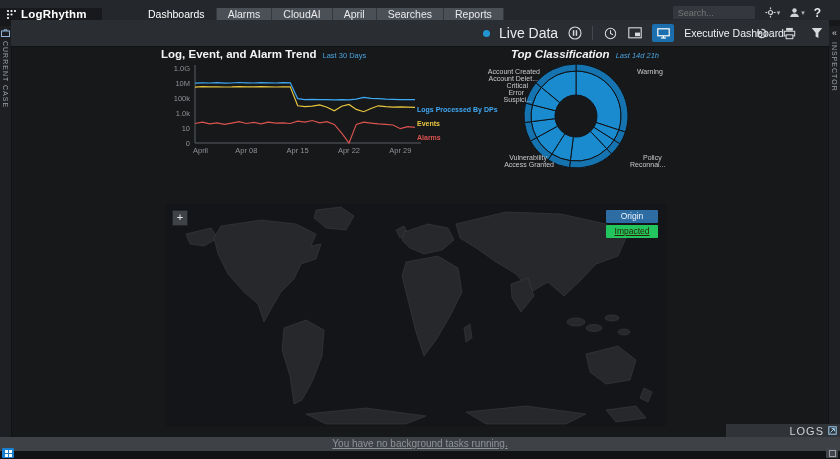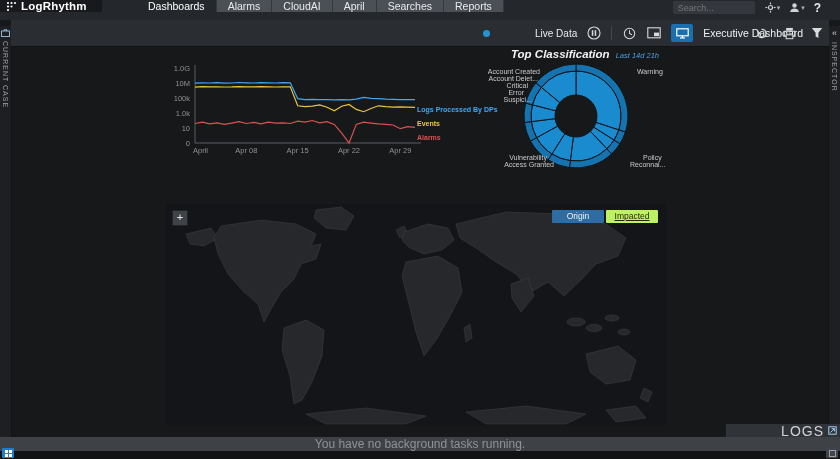--- a/index.html
+++ b/index.html
@@ -2,36 +2,36 @@
 <html><head>
 <meta charset="utf-8">
 <style>
   html,body{margin:0;padding:0;}
   body{
     width:840px;height:459px;position:relative;overflow:hidden;
     background:#17181a;font-family:"Liberation Sans",sans-serif;
     -webkit-font-smoothing:antialiased;
   }
   
-  .topbar{position:absolute;left:0;top:0;right:0;height:20px;background:#24272b;display:flex;align-items:flex-start;z-index:5;}
+  .topbar{position:absolute;left:0;top:0;right:0;height:20px;background:#24272b;display:flex;align-items:flex-end;z-index:5;}
   .logo{width:96px;background:#17191c;display:flex;align-items:center;gap:4px;padding-left:6px;}
   .logo-text{color:#fff;font-weight:bold;font-size:11.5px;letter-spacing:.2px;}
   .tabs{display:flex;margin-left:35px;}
   .tab{display:flex;align-items:center;padding:0 11px;font-size:10.5px;color:#e8eaec;background:#4b4f56;border-right:1px solid #34373c;cursor:default;}
   .tab.active{background:#24272c;color:#ffffff;}
   .topbar-right{margin-left:auto;display:flex;align-items:center;gap:9px;padding-right:19px;}
   .search-input{width:72px;height:13px;background:#34383e;border:1px solid #24272b;border-radius:2px;color:#b9bdc2;font-size:9px;padding:0 5px;outline:none;}
   .icon-caret{display:flex;align-items:center;gap:1px;color:#cfd3d6;}
   .caret{font-size:7px;color:#aeb2b6;}
   .help-badge{color:#e8eaec;font-weight:bold;font-size:12px;}
   
   .toolbar{position:absolute;left:11px;right:11px;top:20px;height:26px;background:#2a2d32;border-bottom:1px solid #101214;z-index:4;}
   .tb-center{position:absolute;left:472px;top:0;height:26px;display:flex;align-items:center;gap:9px;}
   .live-dot{width:7px;height:7px;border-radius:50%;background:#2196d3;}
-  .live-label{color:#e9ebed;font-size:10px;margin-left:36px;}
+  .live-label{color:#e9ebed;font-size:14px;}
   .tb-sep{width:1px;height:14px;background:#44484e;}
   .tb-icon{display:flex;align-items:center;justify-content:center;width:16px;height:16px;}
   .monitor-btn{width:22px;height:18px;background:#1b6fae;border-radius:2px;display:flex;align-items:center;justify-content:center;}
   .dash-name{color:#f0f2f4;font-size:10.5px;margin-left:1px;}
   .tb-right{position:absolute;right:4px;top:0;height:26px;display:flex;align-items:center;gap:12px;}
   
   .rail{position:absolute;width:11px;background:#1d1f22;z-index:3;display:flex;flex-direction:column;align-items:center;}
   .rail-left{left:0;top:26px;height:411px;border-right:1px solid #101214;}
   .rail-right{right:0;top:26px;height:398px;border-left:1px solid #101214;}
   .rail-label{writing-mode:vertical-rl;font-size:7px;letter-spacing:1px;color:#9aa0a5;margin-top:4px;white-space:nowrap;}
@@ -47,26 +47,26 @@
   .trend-legend .li{font-size:7px;font-weight:bold;white-space:nowrap;}
   .panel-class{position:absolute;left:470px;top:2px;width:210px;height:152px;}
   .panel-class .panel-title-row{margin-left:30px;font-style:italic;}
   #donut-svg{position:absolute;left:0;top:0;}
   .donut-label{position:absolute;font-size:7px;color:#c8cacc;white-space:nowrap;}
   .dl-r{text-align:right;}
   .panel-map{position:absolute;left:155px;top:142px;width:510px;height:240px;}
   .map-box{position:absolute;left:0;top:16px;width:500px;height:222px;background:#131518;}
   .land{fill:#26282b;stroke:#3b3e42;stroke-width:.6;}
   .zoom-btn{position:absolute;left:6px;top:6px;width:14px;height:14px;background:#3f4347;border:1px solid #212427;color:#e8eaec;font-size:11px;line-height:13px;text-align:center;border-radius:1px;cursor:pointer;}
-  .map-legend{position:absolute;right:8px;top:6px;display:flex;flex-direction:row;gap:2px;}
+  .map-legend{position:absolute;right:8px;top:6px;display:flex;flex-direction:column;gap:2px;}
   .map-legend .btn{width:52px;height:13px;font-size:8.5px;line-height:13px;text-align:center;border-radius:1px;cursor:pointer;}
   
   .logs-bar{position:absolute;right:0;top:424px;width:114px;height:13px;background:#303338;display:flex;align-items:center;justify-content:flex-end;gap:4px;padding-right:3px;box-sizing:border-box;z-index:4;}
-  .logs-label{color:#cfd3d6;font-size:14px;letter-spacing:1px;}
-  .statusbar{position:absolute;left:0;top:437px;right:0;height:14px;background:#3e4146;color:#8f9499;font-size:12px;line-height:14px;text-align:center;z-index:4;}
+  .logs-label{color:#cfd3d6;font-size:11px;letter-spacing:1px;}
+  .statusbar{position:absolute;left:0;top:437px;right:0;height:14px;background:#3e4146;color:#8f9499;font-size:10px;line-height:14px;text-align:center;z-index:4;text-decoration:underline;}
   .bottom-strip{position:absolute;left:0;top:451px;right:0;height:8px;background:#101214;z-index:4;}
   .corner-icon{position:absolute;bottom:1px;width:12px;height:10px;border-radius:1px;z-index:6;display:flex;align-items:center;justify-content:center;}
   .corner-left{left:2px;background:#1b7fd0;}
   .corner-right{right:2px;background:#41454b;}
 </style>
 </head>
 <body>
 
 <header class="topbar">
   <div class="logo">
@@ -179,20 +179,24 @@
 </aside>
 
 <aside class="rail rail-right">
   <span class="rail-icon">«</span>
   <span class="rail-label">INSPECTOR</span>
 </aside>
 
 <main class="workspace">
 
   <section class="panel-trend">
+    <div class="panel-title-row">
+      <span class="panel-title">Log, Event, and Alarm Trend</span>
+      <span class="panel-sub">Last 30 Days</span>
+    </div>
     <svg id="trend-svg" width="300" height="108">
         <line x1="30" y1="3" x2="30" y2="81" stroke="#585d63" stroke-width="1"></line>
         <line x1="30" y1="81" x2="256" y2="81" stroke="#585d63" stroke-width="1"></line>
         <text x="25" y="8.5" text-anchor="end" fill="#8d9296" font-size="7.5">1.0G</text>
         <text x="25" y="23.5" text-anchor="end" fill="#8d9296" font-size="7.5">10M</text>
         <text x="25" y="38.5" text-anchor="end" fill="#8d9296" font-size="7.5">100k</text>
         <text x="25" y="53.5" text-anchor="end" fill="#8d9296" font-size="7.5">1.0k</text>
         <text x="25" y="68.5" text-anchor="end" fill="#8d9296" font-size="7.5">10</text>
         <text x="25" y="83.5" text-anchor="end" fill="#8d9296" font-size="7.5">0</text>
         <text x="28" y="91" text-anchor="start" fill="#8d9296" font-size="7.5">April</text>
@@ -269,21 +273,21 @@
         <ellipse class="land" cx="458" cy="128" rx="6" ry="3"></ellipse>
         <path class="land" d="M420,150 L452,142 L470,156 L464,176 L440,180 L424,168 Z"></path>
         <path class="land" d="M478,184 L486,188 L482,198 L474,194 Z"></path>
         <path class="land" d="M140,210 L200,204 L260,212 L240,220 L160,220 Z"></path>
         <path class="land" d="M300,208 L360,202 L420,210 L400,220 L320,220 Z"></path>
         <path class="land" d="M440,206 L470,202 L480,214 L450,218 Z"></path>
       </svg>
       <div class="zoom-btn">+</div>
       <div class="map-legend">
         <div class="btn" style="background: rgb(46, 109, 164); color: rgb(234, 242, 250);">Origin</div>
-        <div class="btn" style="background: #bef264; color: rgb(46, 35, 0); text-decoration: underline;">Impacted</div>
+        <div class="btn" style="background: #22c55e; color: rgb(46, 35, 0); text-decoration: underline;">Impacted</div>
       </div>
     </div>
   </section>
 </main>
 
 <div class="logs-bar">
   <span class="logs-label">LOGS</span>
   <svg width="9" height="9" viewBox="0 0 9 9">
     <rect x="0.8" y="0.8" width="7.4" height="7.4" fill="none" stroke="#9fd0f0" stroke-width="1"></rect>
     <path d="M2.5,6.5 L6.2,2.8 M3.6,2.6 L6.4,2.6 L6.4,5.4" fill="none" stroke="#9fd0f0" stroke-width="1"></path>

